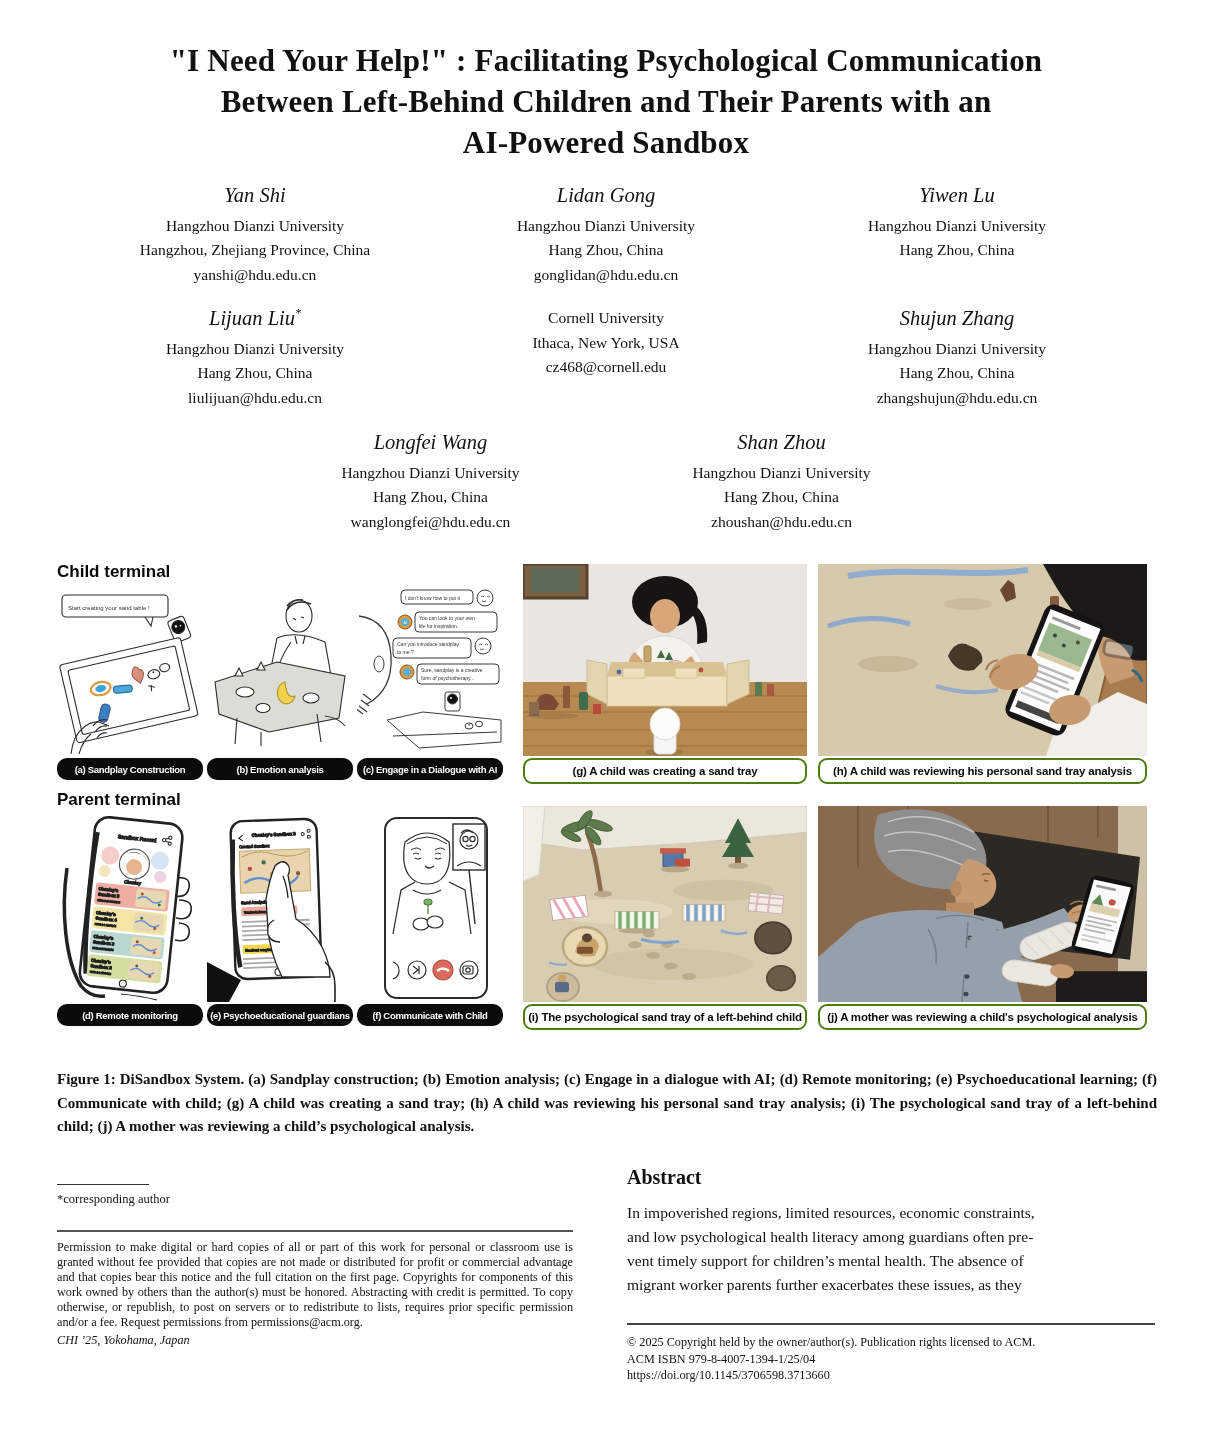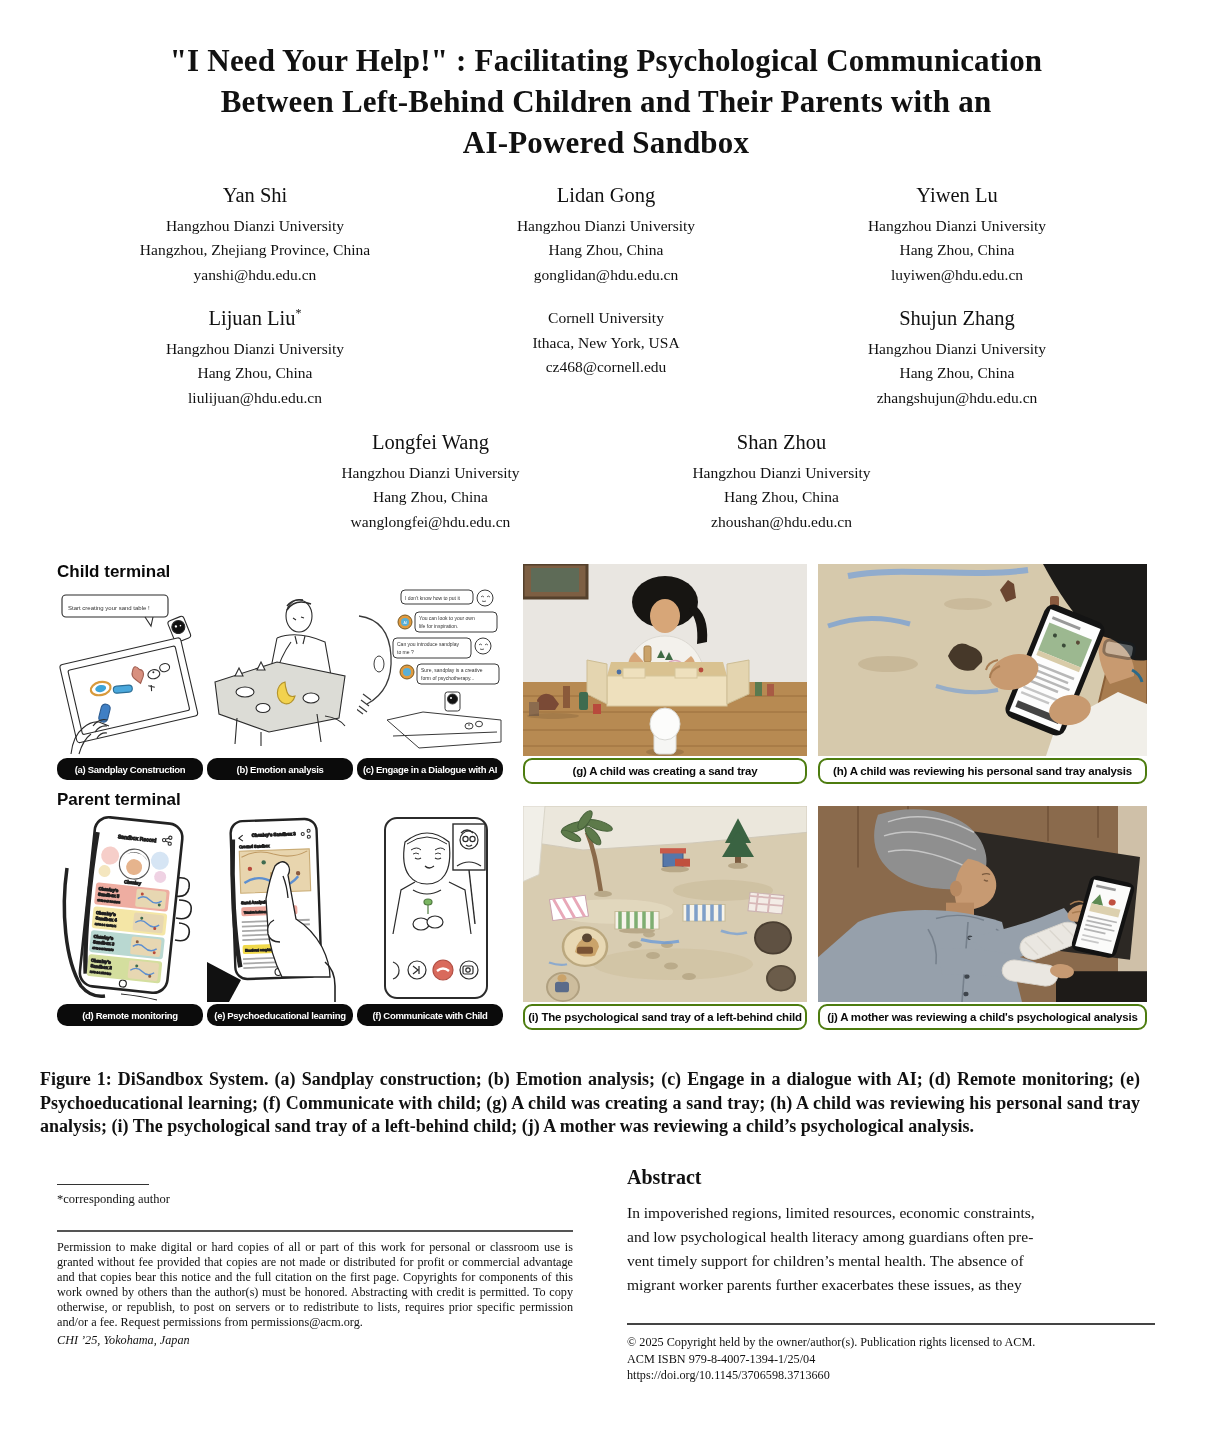--- a/index.html
+++ b/index.html
@@ -6,21 +6,21 @@
   body{width:1212px;height:1450px;position:relative;background:#ffffff;color:#111;
        font-family:"Liberation Serif",serif;overflow:hidden;}
   .abs{position:absolute;}
   
   .title{top:40px;left:0;width:1212px;text-align:center;font-weight:bold;
          font-size:31px;line-height:41px;letter-spacing:.2px;}
   
   .authors-row{left:14px;width:1184px;display:flex;justify-content:center;}
   .row1{top:183px;}.row2{top:306px;}.row3{top:430px;}
   .author{width:351px;text-align:center;}
-  .a-name{font-size:20.5px;margin-bottom:7px;}
+  .a-name{font-size:20.5px;margin-bottom:7px;font-style:italic;}
   .a-name sup{font-size:12px;}
   .a-line{font-size:15.5px;line-height:24.5px;}
   
   .figure{left:57px;top:558px;width:1100px;height:474px;}
   .t-label{position:absolute;left:0;font-family:"Liberation Sans",sans-serif;
            font-weight:bold;font-size:17px;color:#0a0a0a;}
   .panel{position:absolute;}
   .panel svg{display:block;background:#fff;}
   .bar{height:22px;margin-top:2px;background:#0b0b0b;border-radius:10px;color:#fff;
        font-family:"Liberation Sans",sans-serif;font-weight:bold;font-size:9.5px;
@@ -30,21 +30,21 @@
       font-family:"Liberation Sans",sans-serif;font-weight:bold;font-size:11.5px;
       letter-spacing:-.2px;display:flex;align-items:center;justify-content:center;
       white-space:nowrap;color:#0a0a0a;}
   .p-a{left:0;top:28px;width:146px;} .p-b{left:150px;top:28px;width:146px;}
   .p-c{left:300px;top:28px;width:146px;}
   .p-g{left:466px;top:6px;width:284px;} .p-h{left:761px;top:6px;width:329px;}
   .p-d{left:0;top:256px;width:146px;} .p-e{left:150px;top:256px;width:146px;}
   .p-f{left:300px;top:256px;width:146px;}
   .p-i{left:466px;top:248px;width:284px;} .p-j{left:761px;top:248px;width:329px;}
   
-  .figcap{left:40px;top:1068px;width:1100px;font-weight:bold;font-size:18px;
+  .figcap{left:57px;top:1068px;width:1100px;font-weight:bold;font-size:15px;
           line-height:23.5px;text-align:justify;}
   
   .foot-left{left:57px;top:1184px;width:516px;}
   .shortrule{width:92px;border-top:1.5px solid #333;margin-bottom:7px;}
   .corr{font-size:12.5px;}
   .longrule{border-top:2px solid #555;margin-top:23px;margin-bottom:8px;}
   .perm{font-size:12.2px;line-height:15px;text-align:justify;}
   .venue{font-style:italic;font-size:12.2px;margin-top:3px;}
   .abs-col{left:627px;top:1166px;width:528px;}
   .abs-h{font-weight:bold;font-size:20px;margin-bottom:12px;}
@@ -72,21 +72,20 @@
   <div class="author">
     <div class="a-name"><span>Lidan Gong</span><sup></sup></div>
     <div class="a-line">Hangzhou Dianzi University</div>
     <div class="a-line">Hang Zhou, China</div>
     <div class="a-line">gonglidan@hdu.edu.cn</div>
   </div>
   <div class="author">
     <div class="a-name"><span>Yiwen Lu</span><sup></sup></div>
     <div class="a-line">Hangzhou Dianzi University</div>
     <div class="a-line">Hang Zhou, China</div>
-    <div class="a-line">luyiwen@hdu.edu.cn</div>
   </div>
 </div>
 <div class="abs authors-row row2">
   <div class="author">
     <div class="a-name"><span>Lijuan Liu</span><sup>*</sup></div>
     <div class="a-line">Hangzhou Dianzi University</div>
     <div class="a-line">Hang Zhou, China</div>
     <div class="a-line">liulijuan@hdu.edu.cn</div>
   </div>
   <div class="author">
@@ -429,21 +428,21 @@
           <text x="36.5" y="136.5" font-size="3.1" fill="#6a5a10">Emotional complexity</text>
         </g>
         <g fill="#fff" stroke="#222" stroke-width="1.3">
           <path d="M68,52 q8,-8 13,-1 q3,5 0,10 l8,44 q16,10 26,28 q8,16 8,30 l-48,0 q-12,-24 -14,-48 l-2,-30 q4,-22 9,-33z"></path>
           <path d="M76,62 q4,10 5,22 m-14,22 q-8,4 -6,14 q2,8 12,8"></path>
         </g>
         <polygon points="0,148 34,166 22,188 0,188" fill="#111" stroke="none"></polygon>
         <path d="M118,148 q10,8 10,24 l0,16" stroke-width="1.6"></path>
       </g>
     </svg>
-    <div class="bar">(e) Psychoeducational learning</div>
+    <div class="bar">(e) Psychoeducational guardians</div>
   </div>
 
   <div class="panel p-f">
     <svg width="146" height="188" viewBox="0 0 146 188">
       <g fill="none" stroke="#2b2b2b" stroke-width="1.2">
         <rect x="28" y="4" width="102" height="180" rx="12" fill="#fff" stroke-width="2"></rect>
         <path d="M48,28 C42,62 58,70 70,70 C84,70 96,60 92,28 Q70,10 48,28z" fill="#fff"></path>
         <path d="M50,30 q20,-14 40,0 m-36,6 q6,-4 10,0 m14,0 q6,-4 10,0" stroke-width="1"></path>
         <path d="M58,44 q3,2 6,0 m14,0 q3,2 6,0 m-16,8 q4,4 9,0"></path>
         <path d="M56,40 q3,-2 6,0 m16,0 q3,-2 6,0" stroke-width="0.9"></path>

